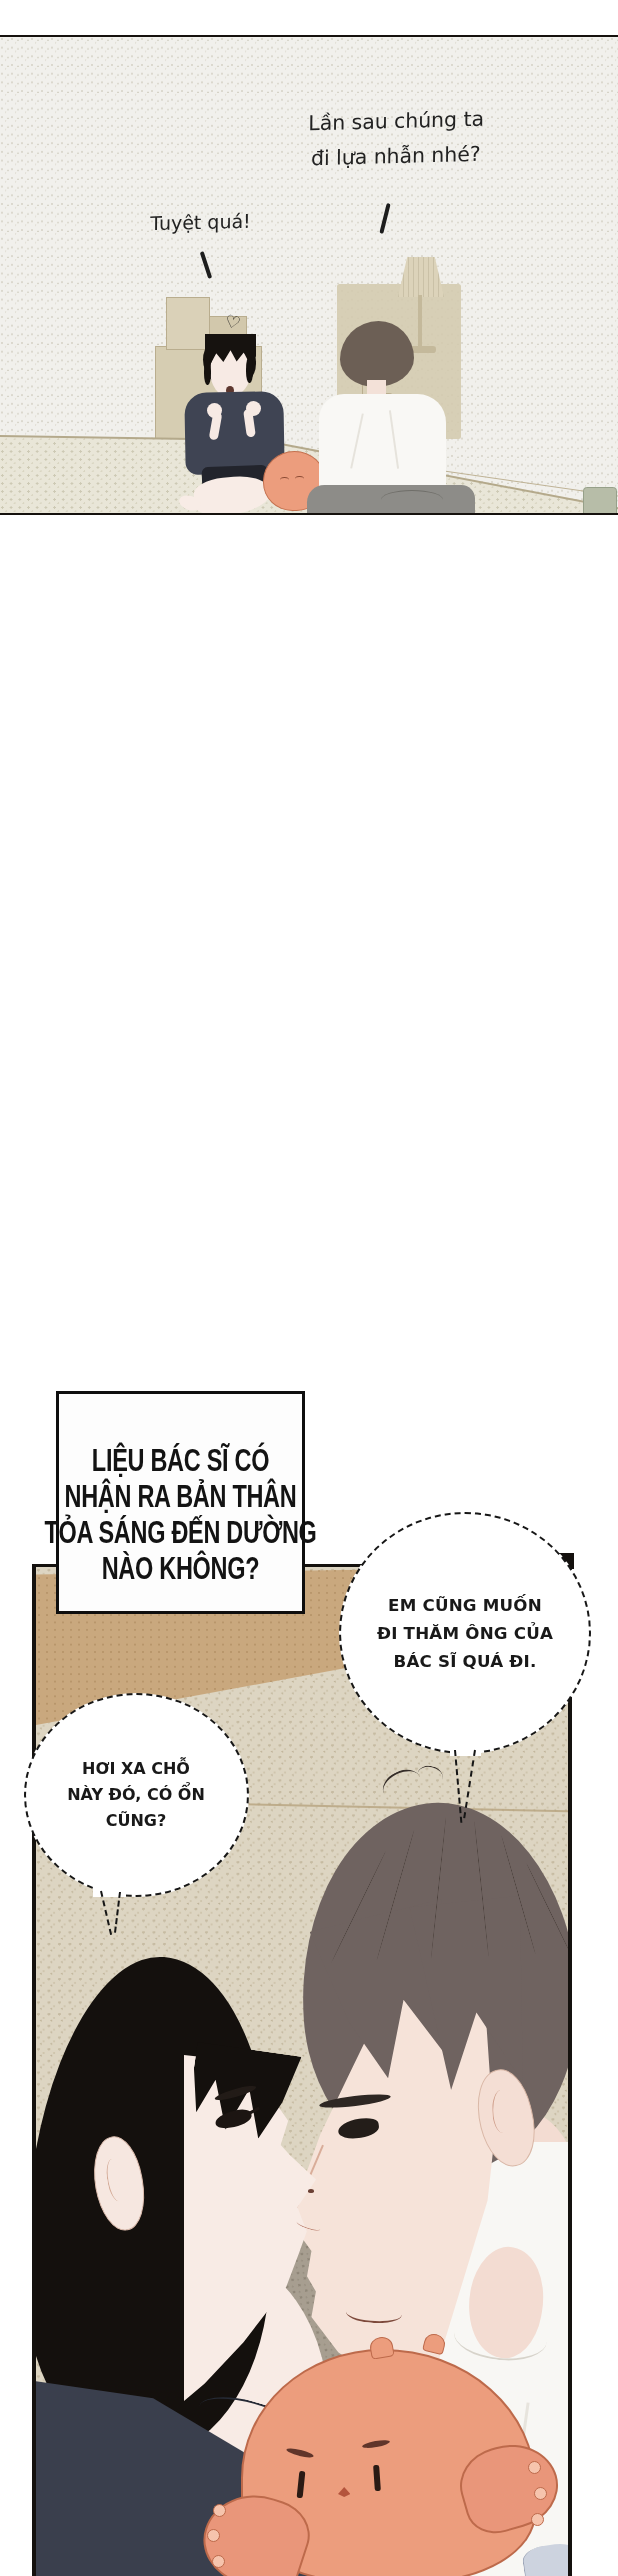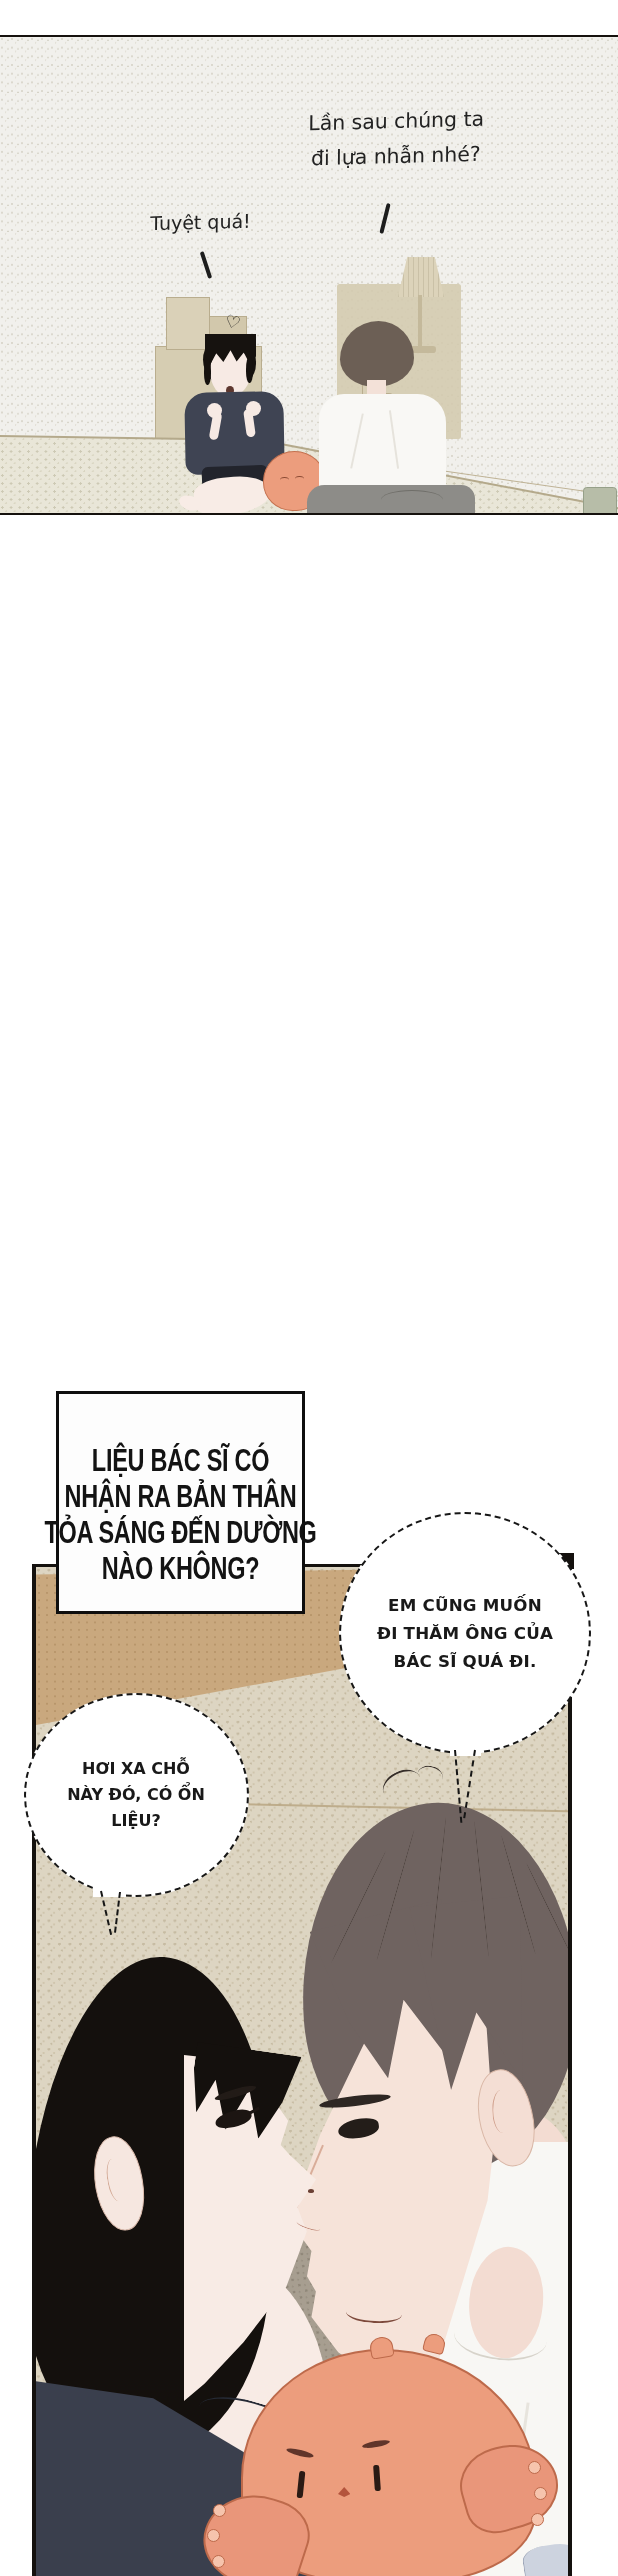--- a/index.html
+++ b/index.html
@@ -323,20 +323,20 @@
     <div class="bub-line">ĐI THĂM ÔNG CỦA</div>
     <div class="bub-line">BÁC SĨ QUÁ ĐI.</div>
   </div>
   <div class="abs tailmask mask-r"></div>
   <div class="abs tailseg tail-r1"></div>
   <div class="abs tailseg tail-r2"></div>
 
   <div class="abs bubble bub-l">
     <div class="bub-line">HƠI XA CHỖ</div>
     <div class="bub-line">NÀY ĐÓ, CÓ ỔN</div>
-    <div class="bub-line">LIỆU?</div>
+    <div class="bub-line">CŨNG?</div>
   </div>
   <div class="abs tailmask mask-l"></div>
   <div class="abs tailseg tail-l1"></div>
   <div class="abs tailseg tail-l2"></div>
 
 </div>
 
 
 </body></html>

